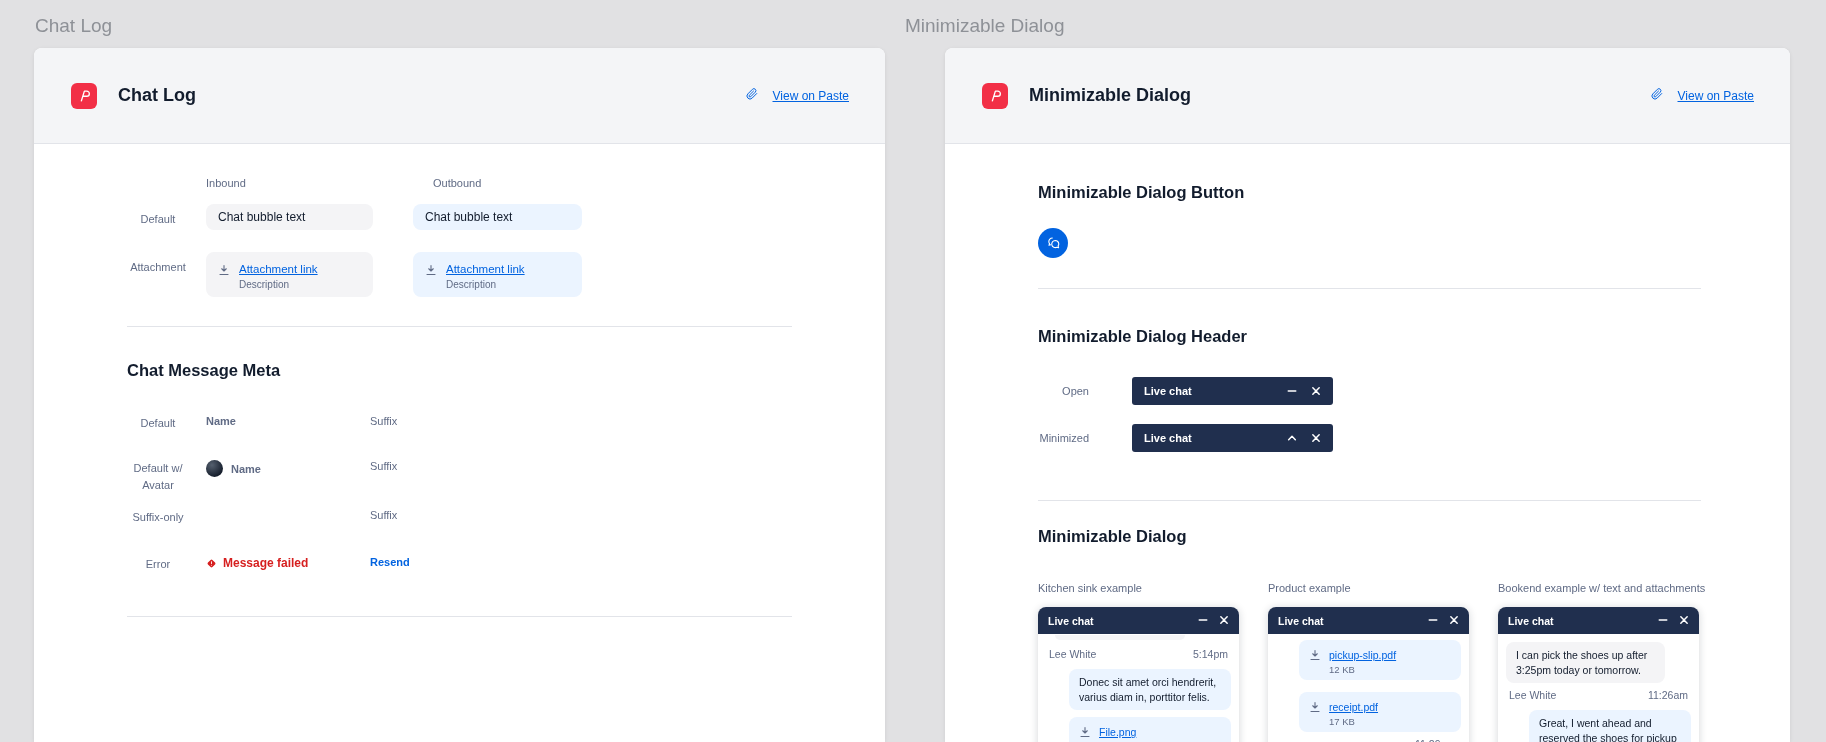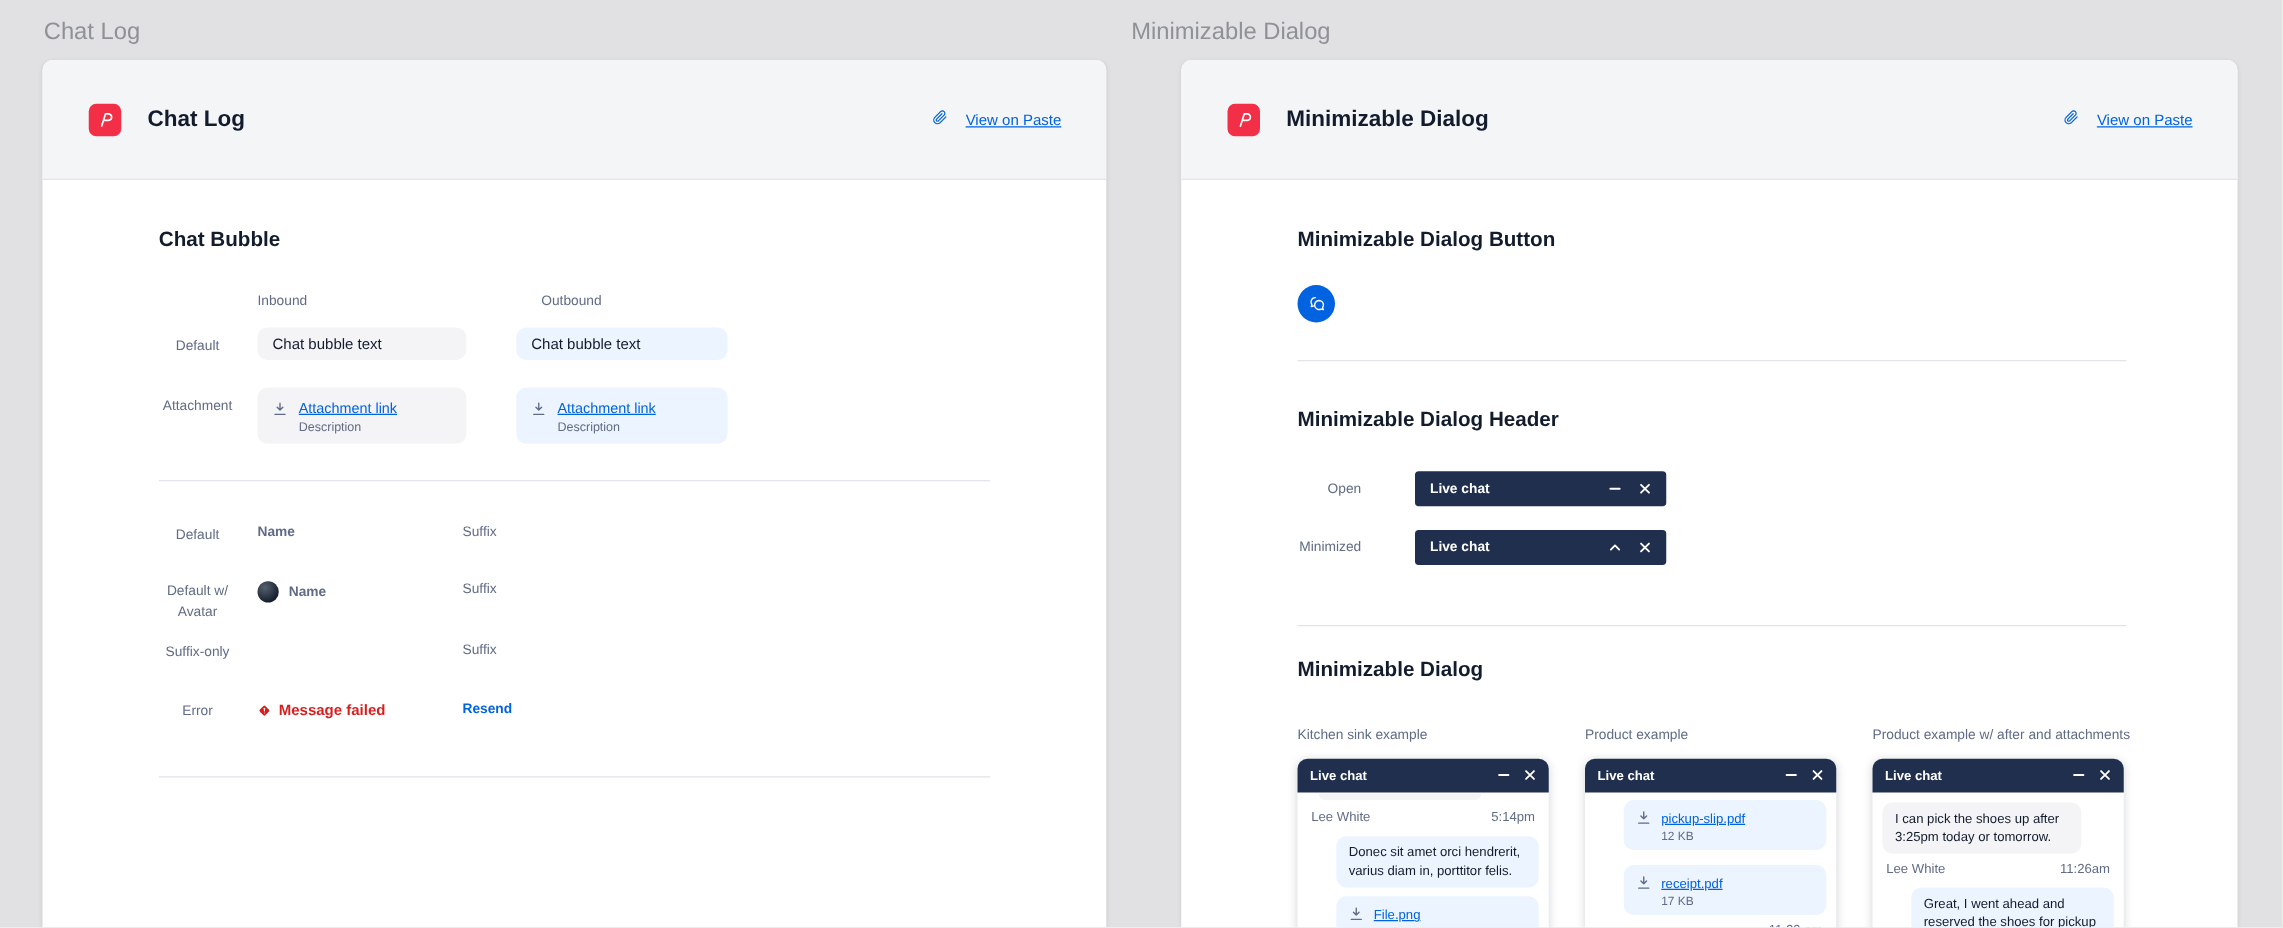--- a/index.html
+++ b/index.html
@@ -120,21 +120,20 @@
       <a class="view-link">
         <span class="ic"><svg width="12" height="12" viewBox="0 0 24 24" fill="none" stroke="currentColor" stroke-width="2" stroke-linecap="round" stroke-linejoin="round">
               <path d="M21.44 11.05l-9.19 9.19a6 6 0 0 1-8.49-8.49l9.19-9.19a4 4 0 1 1 5.66 5.66l-9.2 9.19a2 2 0 0 1-2.83-2.83l8.49-8.48"></path>
             </svg></span>
         <span class="txt">View on Paste</span>
       </a>
     </div>
 
     <div class="card-body">
 
-      <h2 class="sec mt39">Chat Bubble</h2>
 
       <div class="colheads mt33 gray11">
         <div class="ch1">Inbound</div>
         <div class="ch2">Outbound</div>
       </div>
 
       <div class="cb-row mt15">
         <div class="lab">Default</div>
         <div class="cell-in">
           <div class="bubble in">Chat bubble text</div>
@@ -167,20 +166,21 @@
             <span>
               <a class="attach-link">Attachment link</a>
               <div class="attach-desc">Description</div>
             </span>
           </div>
         </div>
       </div>
 
       <div class="divider mt29"></div>
 
+      <h2 class="sec mt34">Chat Message Meta</h2>
 
       <div class="meta-row mt35">
         <div class="mlab">Default</div>
         <div class="meta-c1">Name</div>
         <div class="meta-c2">Suffix</div>
       </div>
 
       <div class="meta-row mt28">
         <div class="mlab">Default w/ Avatar</div>
         <div class="meta-c1 with-avatar">
@@ -284,21 +284,21 @@
         </div>
       </div>
 
       <div class="divider mt48"></div>
 
       <h2 class="sec mt26">Minimizable Dialog</h2>
 
       <div class="ex-labels mt36 gray11">
         <div>Kitchen sink example</div>
         <div>Product example</div>
-        <div>Product example w/ after and attachments</div>
+        <div>Bookend example w/ text and attachments</div>
       </div>
 
       <div class="dialogs mt13">
 
         <div class="dlg">
           <div class="dlg-h">
             <span class="dlg-title">Live chat</span>
             <span class="dlg-icons">
               <button class="icon-btn">
                   <span class="i-minus"><svg width="10" height="10" viewBox="0 0 12 12" stroke="currentColor" stroke-width="1.8" stroke-linecap="round">

